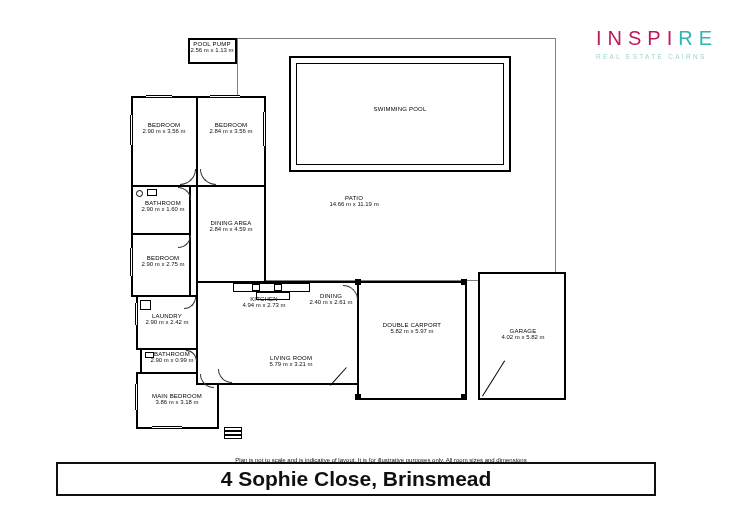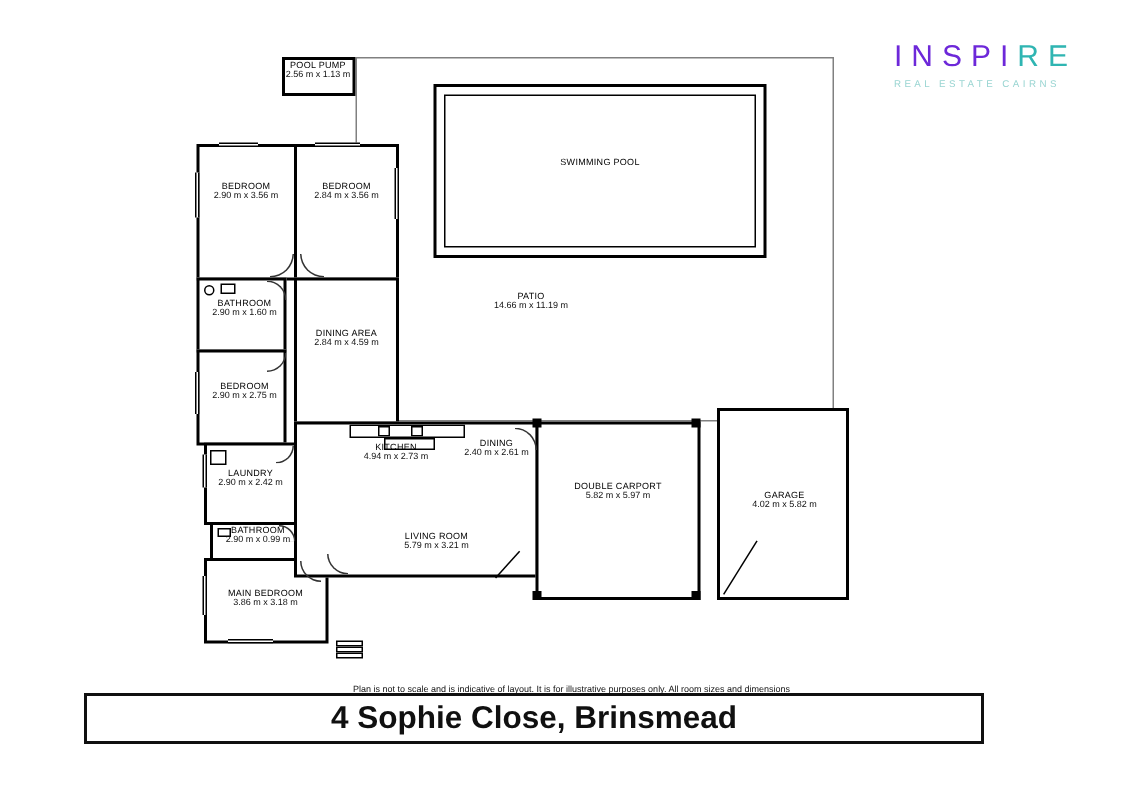--- a/index.html
+++ b/index.html
@@ -29,21 +29,21 @@
   .logo{position:absolute;z-index:10;}
   .logo .brand{font-size:20px;letter-spacing:6px;font-weight:400;white-space:nowrap;}
   .logo .tag{margin-top:3px;font-size:6.5px;letter-spacing:2.3px;color:#9ad5d2;white-space:nowrap;}
 </style>
 </head>
 <body>
 
 <div class="canvas">
 
   <div class="logo" style="top:27px;right:32px;">
-    <div class="brand"><span style="color: #6d28d9;">INSPI</span><span style="color: rgb(47, 181, 178);">RE</span></div>
+    <div class="brand"><span style="color: #be185d;">INSPI</span><span style="color: rgb(47, 181, 178);">RE</span></div>
     <div class="tag">REAL ESTATE CAIRNS</div>
   </div>
 
   <div class="zone" style="left:237px;top:38px;width:319px;height:243px;"></div>
 
   <div class="room" style="left:188px;top:38px;width:49px;height:26px;"></div>
 
   <div class="pool-outer" style="left:289px;top:56px;width:222px;height:116px;">
     <div class="pool-inner"></div>
   </div>

